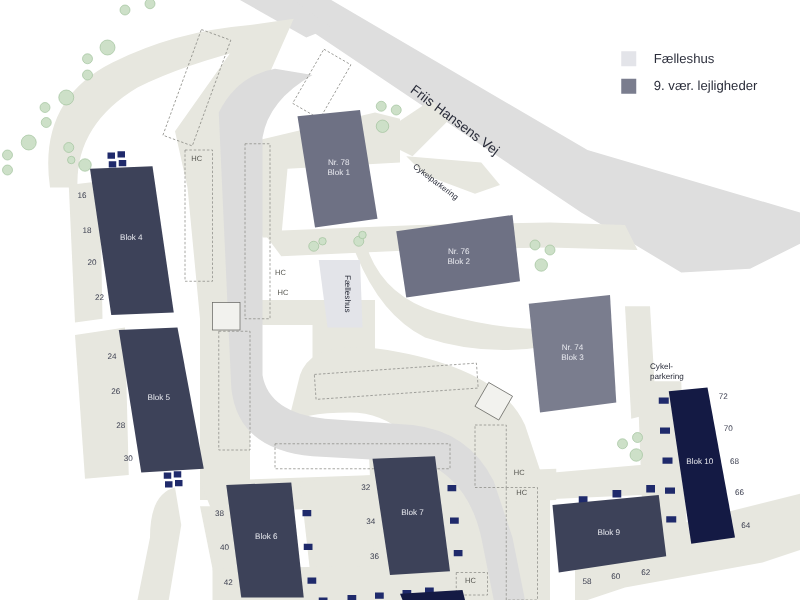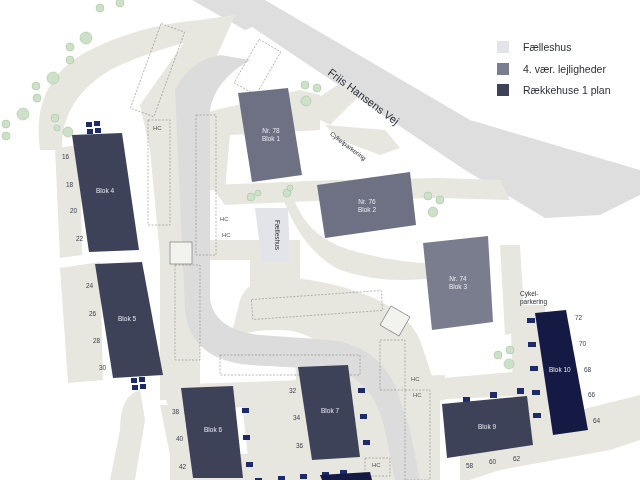--- a/index.html
+++ b/index.html
@@ -147,25 +147,21 @@
   </g>
 </svg>
 
 <div class="legend">
   <div class="legend-item">
     <div class="legend-swatch" style="background:#e3e4e9"></div>
     <span class="legend-label">Fælleshus</span>
   </div>
   <div class="legend-item">
     <div class="legend-swatch" style="background:#7a7d8e"></div>
-    <span class="legend-label">4. vær. lejligheder</span>
-  </div>
-  <div class="legend-item">
-    <div class="legend-swatch" style="background:#3d4259"></div>
-    <span class="legend-label">Rækkehuse 1 plan</span>
+    <span class="legend-label">9. vær. lejligheder</span>
   </div>
 </div>
 
 <div class="road-label" style="left:333px;top:66px;transform:rotate(37deg);">Friis Hansens Vej</div>
 
 <div class="small-dark" style="left:333px;top:130px;transform:rotate(37deg);transform-origin:left top;">Cykelparkering</div>
 <div class="small-dark" style="left:520px;top:290px;">Cykel-</div>
 <div class="small-dark" style="left:520px;top:298px;">parkering</div>
 
 <div class="lbl" style="left:256px;top:127px;width:30px;">

